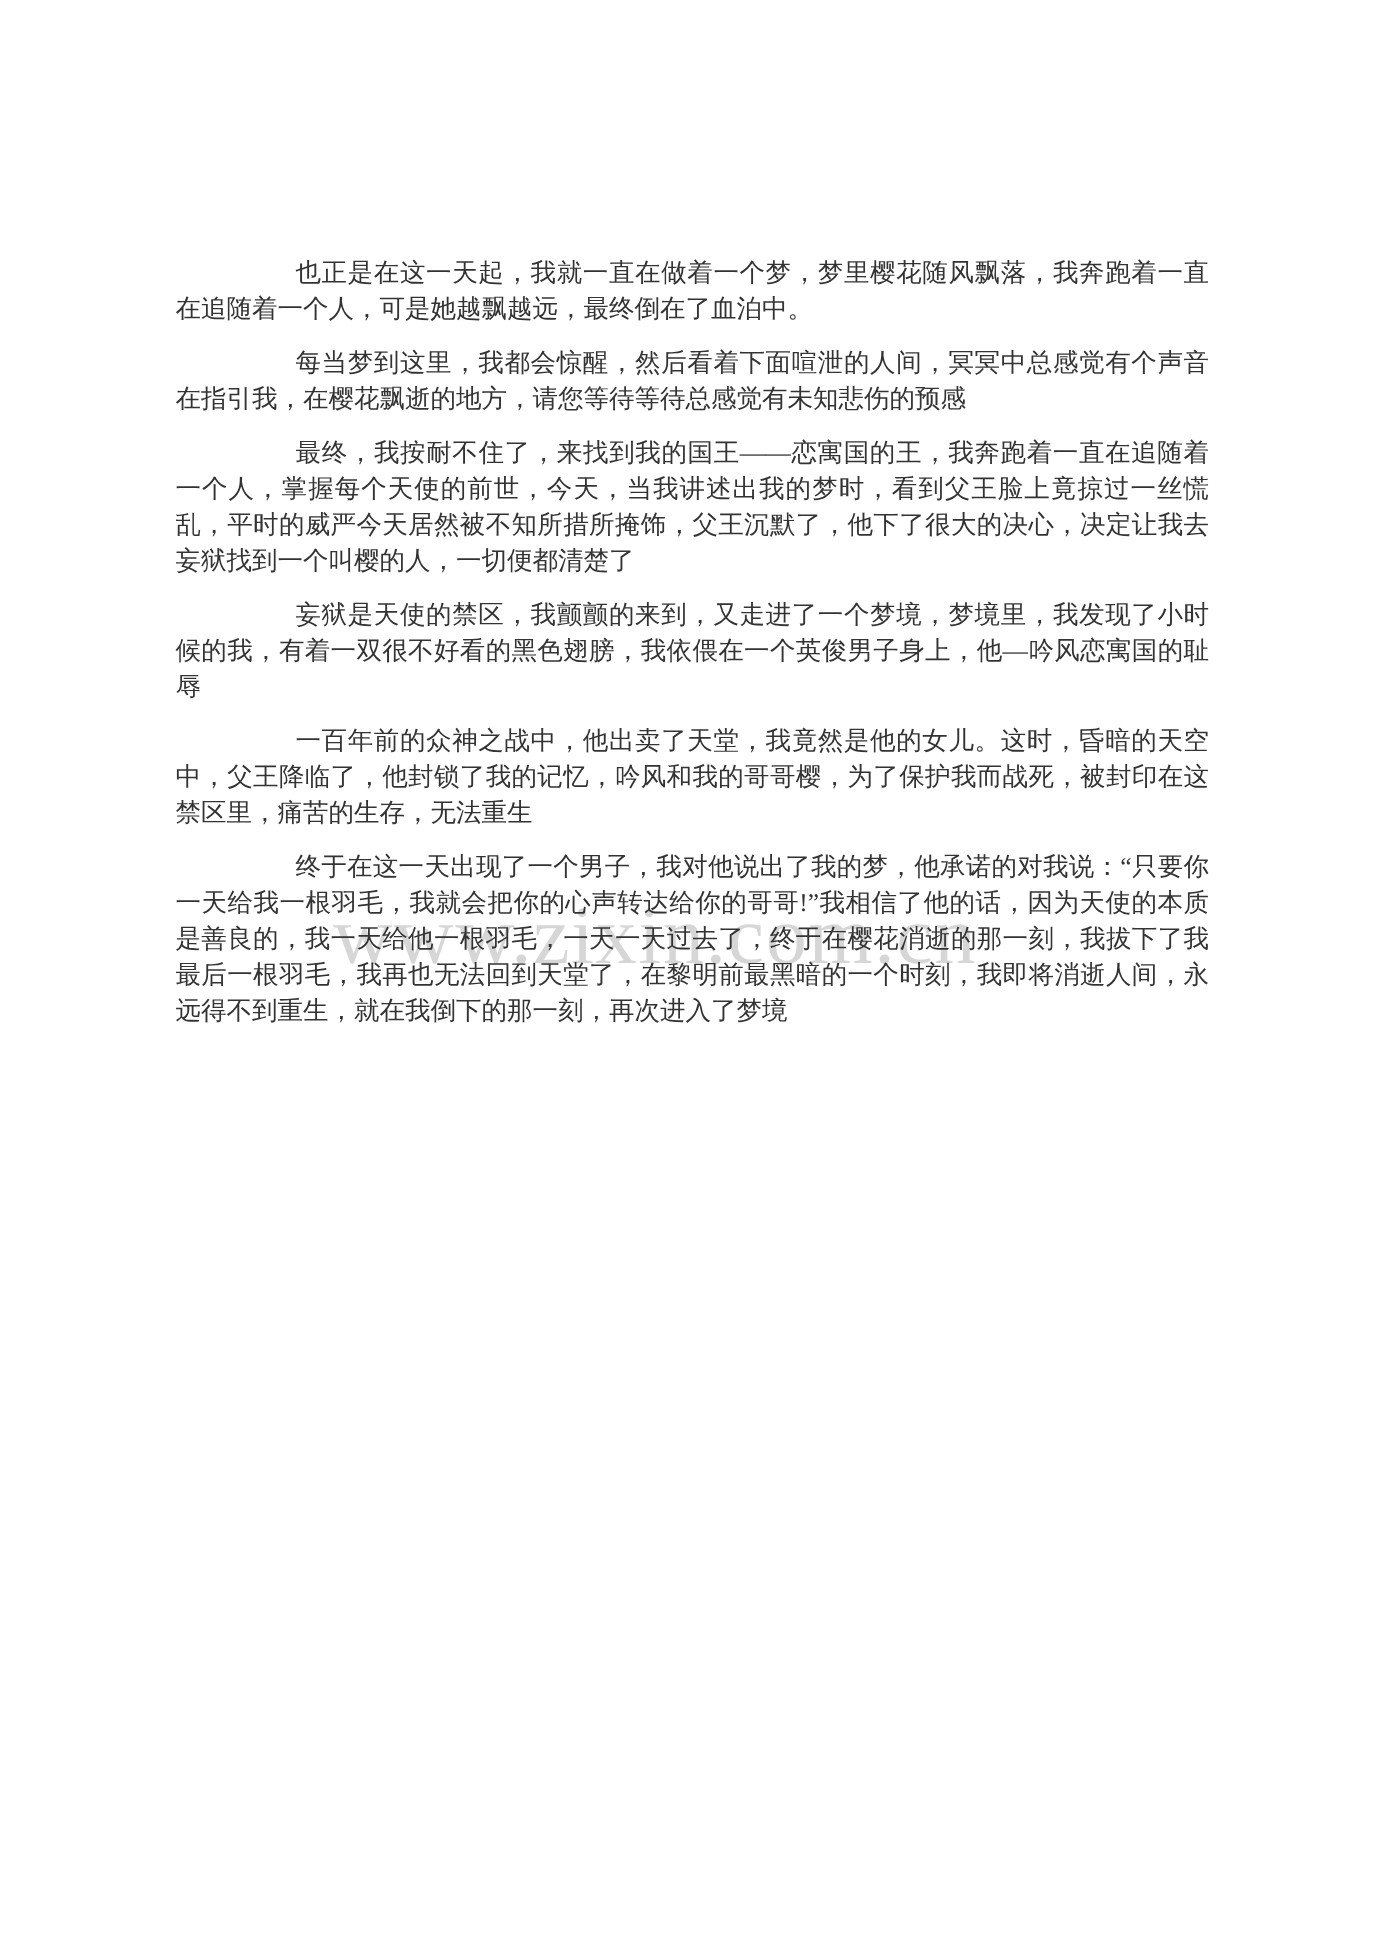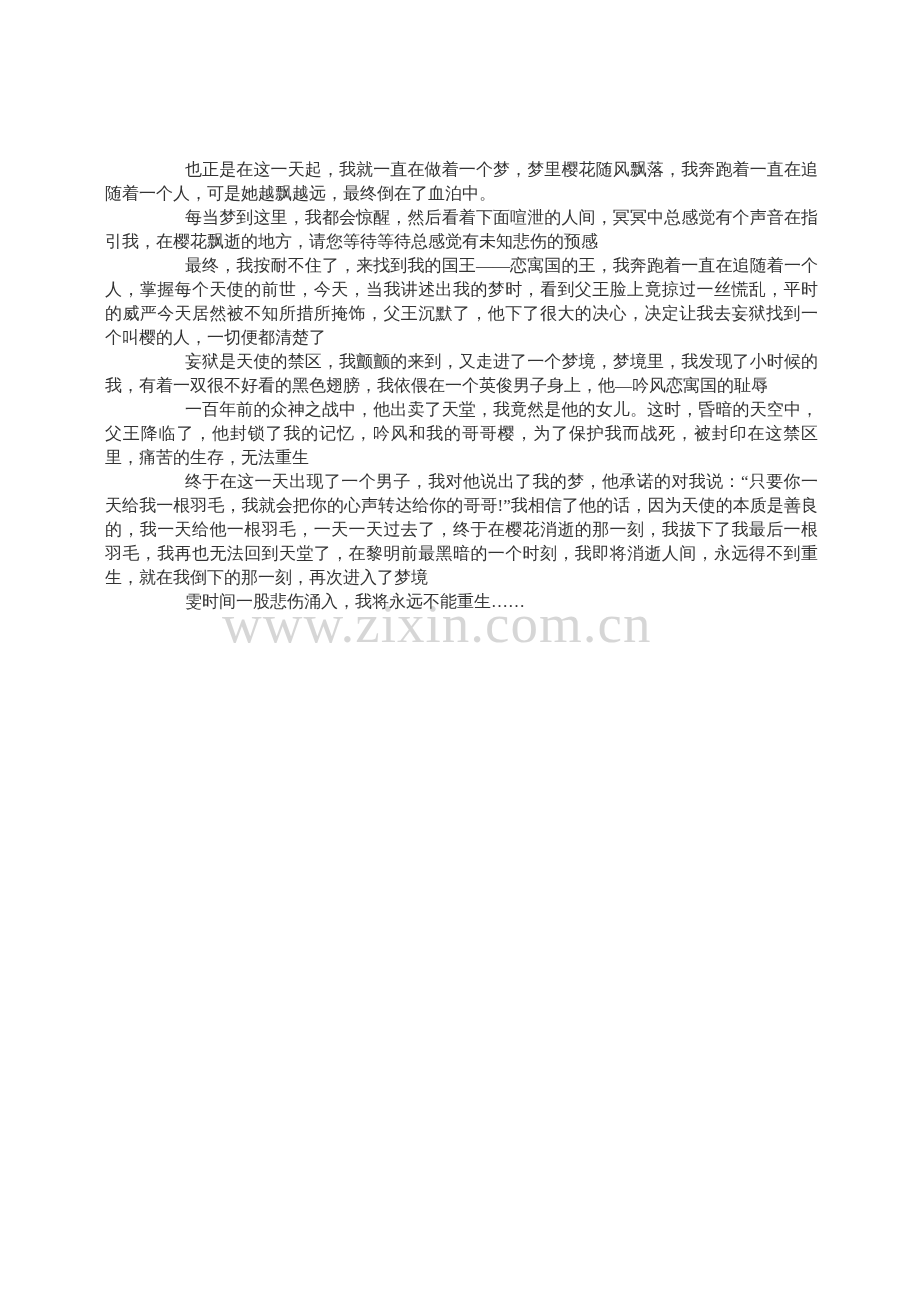--- a/index.html
+++ b/index.html
@@ -33,33 +33,32 @@
     left: 105px;
     top: 158px;
     width: 713px;
     z-index: 1;
     color: #333333;
     font-size: 17px;
     line-height: 24px;
     text-align: justify;
   }
   .para {
-    margin: 0;
+    margin: 12px;
     padding: 0;
     text-indent: 80px;
     word-break: break-all;
   }
 </style>
 </head>
 <body>
 
 <div class="page">
   <div class="watermark">www.zixin.com.cn</div>
   <div class="content">
       <p class="para">也正是在这一天起，我就一直在做着一个梦，梦里樱花随风飘落，我奔跑着一直在追随着一个人，可是她越飘越远，最终倒在了血泊中。</p>
       <p class="para">每当梦到这里，我都会惊醒，然后看着下面喧泄的人间，冥冥中总感觉有个声音在指引我，在樱花飘逝的地方，请您等待等待总感觉有未知悲伤的预感</p>
       <p class="para">最终，我按耐不住了，来找到我的国王——恋寓国的王，我奔跑着一直在追随着一个人，掌握每个天使的前世，今天，当我讲述出我的梦时，看到父王脸上竟掠过一丝慌乱，平时的威严今天居然被不知所措所掩饰，父王沉默了，他下了很大的决心，决定让我去妄狱找到一个叫樱的人，一切便都清楚了</p>
       <p class="para">妄狱是天使的禁区，我颤颤的来到，又走进了一个梦境，梦境里，我发现了小时候的我，有着一双很不好看的黑色翅膀，我依偎在一个英俊男子身上，他—吟风恋寓国的耻辱</p>
       <p class="para">一百年前的众神之战中，他出卖了天堂，我竟然是他的女儿。这时，昏暗的天空中，父王降临了，他封锁了我的记忆，吟风和我的哥哥樱，为了保护我而战死，被封印在这禁区里，痛苦的生存，无法重生</p>
       <p class="para">终于在这一天出现了一个男子，我对他说出了我的梦，他承诺的对我说：“只要你一天给我一根羽毛，我就会把你的心声转达给你的哥哥!”我相信了他的话，因为天使的本质是善良的，我一天给他一根羽毛，一天一天过去了，终于在樱花消逝的那一刻，我拔下了我最后一根羽毛，我再也无法回到天堂了，在黎明前最黑暗的一个时刻，我即将消逝人间，永远得不到重生，就在我倒下的那一刻，再次进入了梦境</p>
-      <p class="para">雯时间一股悲伤涌入，我将永远不能重生……</p>
     </div>
 </div>
 
 </body></html>

